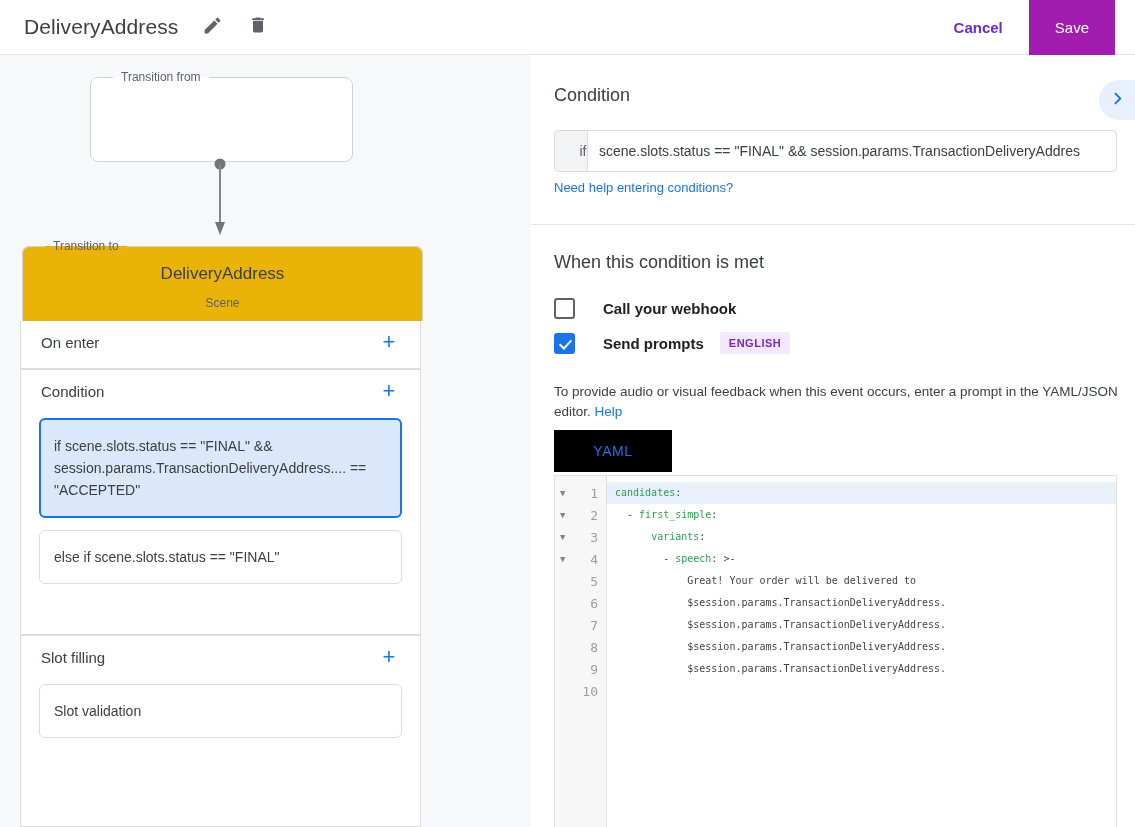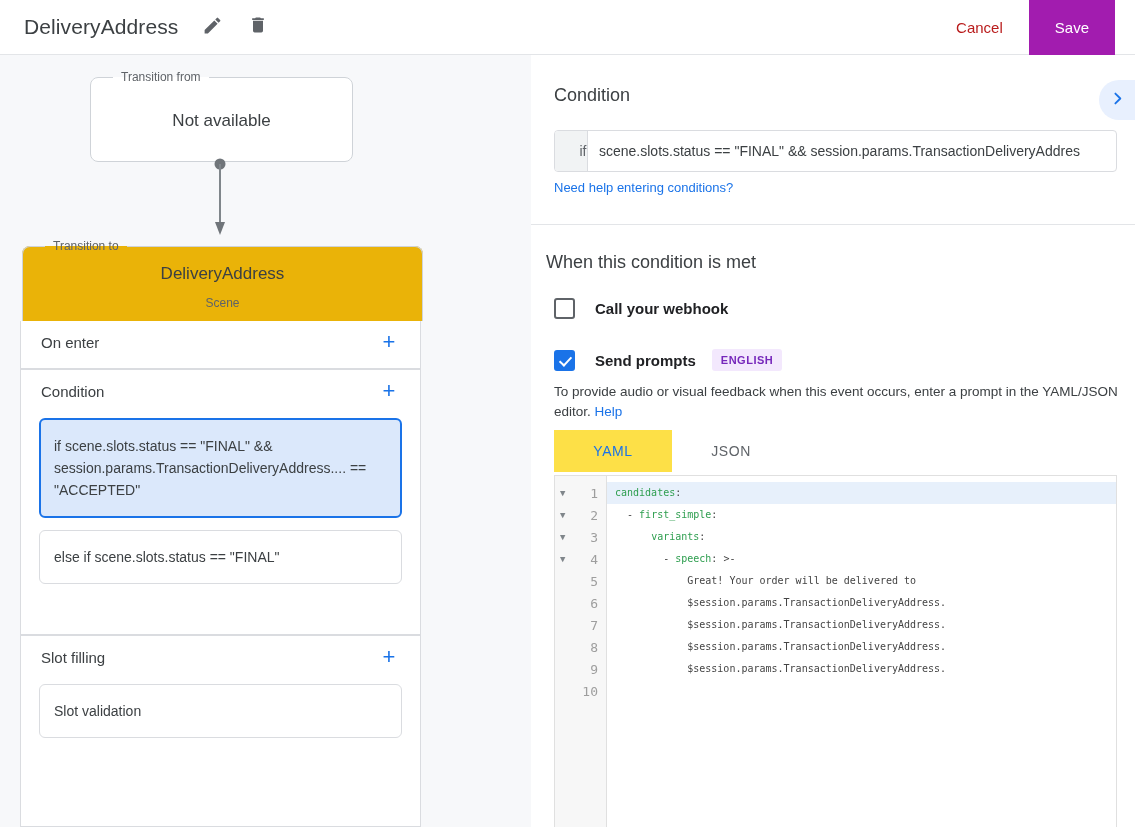--- a/index.html
+++ b/index.html
@@ -33,22 +33,22 @@
     cursor: pointer;
   }
   #edit-btn { margin-left: 16px; }
   #delete-btn { margin-left: 10px; }
   .topbar-right {
     margin-left: auto; margin-right: 20px;
     display: flex; align-items: center; gap: 12px;
   }
   .btn-cancel {
     background: none; border: none;
-    color: #b91c1c;
-    font-size: 15px; font-weight: 400;
+    color: #6d28d9;
+    font-size: 15px; font-weight: 700;
     font-family: inherit;
     padding: 9px 14px;
     border-radius: 4px;
     cursor: pointer;
   }
   .btn-save {
     background: #a21caf; border: none;
     color: #ffffff;
     font-size: 15px; font-weight: 500;
     font-family: Liberation Sans, sans-serif;
@@ -158,21 +158,21 @@
     position: absolute; left: 531px; top: 55px;
     width: 604px; height: 772px;
     background: #ffffff;
     overflow: hidden;
   }
   .rp-section-title {
     font-size: 18px; color: #3c4043;
     position: absolute;
   }
   #condition-title { left: 23px; top: 30px; }
-  #met-title { left: 15px; top: 197px; text-align: right; }
+  #met-title { left: 23px; top: 197px; text-align: right; }
 
   .collapse-btn {
     position: absolute; right: 0px; top: 25px;
     width: 36px; height: 40px;
     background: #e8f0fe;
     border-top-left-radius: 20px; border-bottom-left-radius: 20px;
     display: flex; align-items: center; justify-content: center;
     cursor: pointer;
   }
 
@@ -214,21 +214,21 @@
     width: 604px; height: 1px;
     background: #e3e5e8;
   }
 
   
   .check-row {
     position: absolute; left: 23px;
     display: flex; align-items: center;
   }
   #webhook-row { top: 243px; }
-  #prompts-row { top: 294px; }
+  #prompts-row { top: 277px; }
   .cbox {
     width: 21px; height: 21px;
     border: 2px solid #5f6368;
     border-radius: 3px;
     background: #ffffff;
     cursor: pointer;
     flex: 0 0 21px;
   }
   .cbox.checked {
     background: #1a73e8;
@@ -238,21 +238,21 @@
   .cbox.checked::after {
     content: "";
     position: absolute;
     left: 5.5px; top: 2px;
     width: 5px; height: 10px;
     border: solid #ffffff;
     border-width: 0 2.2px 2.2px 0;
     transform: rotate(43deg);
   }
   .check-label {
-    margin-left: 20px;
+    margin-left: 28px;
     font-size: 15px; font-weight: 600;
     color: #202124;
   }
   .lang-badge {
     margin-left: 16px;
     background: #f3e8fd;
     color: #7627bb;
     font-size: 11px;
     font-weight: 600;
     letter-spacing: .5px;
@@ -275,21 +275,21 @@
   .tab {
     padding: 13px 0;
     width: 118px;
     text-align: center;
     font-size: 14px; font-weight: 500;
     letter-spacing: .6px;
     color: #5f6368;
     cursor: pointer;
   }
   .tab.active {
-    background: #fde047;
+    background: #000000;
     color: #1a73e8;
   }
 
   
   .editor {
     position: absolute; left: 23px; top: 420px;
     width: 563px; height: 352px;
     border: 1px solid #e0e0e0;
     border-bottom: none;
     display: flex;
@@ -365,21 +365,20 @@
   <div class="topbar-right">
     <button class="btn-cancel">Cancel</button>
     <button class="btn-save">Save</button>
   </div>
 </div>
 
 <div class="left-panel">
 
   <fieldset class="fieldset" id="transition-from-box">
     <legend>Transition from</legend>
-    <div class="body">Not available</div>
   </fieldset>
 
   <svg class="connector" viewBox="0 0 12 82">
     <circle cx="6" cy="6" r="5.5" fill="#70757a"></circle>
     <line x1="6" y1="6" x2="6" y2="66" stroke="#80868b" stroke-width="2"></line>
     <polygon points="1,64 11,64 6,77" fill="#70757a"></polygon>
   </svg>
 
   <fieldset class="fieldset" id="transition-to-box">
     <legend>Transition to</legend>
@@ -448,21 +447,20 @@
     <span class="check-label">Send prompts</span>
     <span class="lang-badge">ENGLISH</span>
   </div>
 
   <div class="hint">
     <span>To provide audio or visual feedback when this event occurs, enter a prompt in the YAML/JSON editor. </span><a>Help</a>
   </div>
 
   <div class="tabs">
     <div class="tab active">YAML</div>
-    <div class="tab">JSON</div>
   </div>
 
   <div class="editor">
     <div class="gutter" id="gutter">
         <div class="gline">
           <span class="fold">▼</span>
           <span>1</span>
         </div>
         <div class="gline">
           <span class="fold">▼</span>

